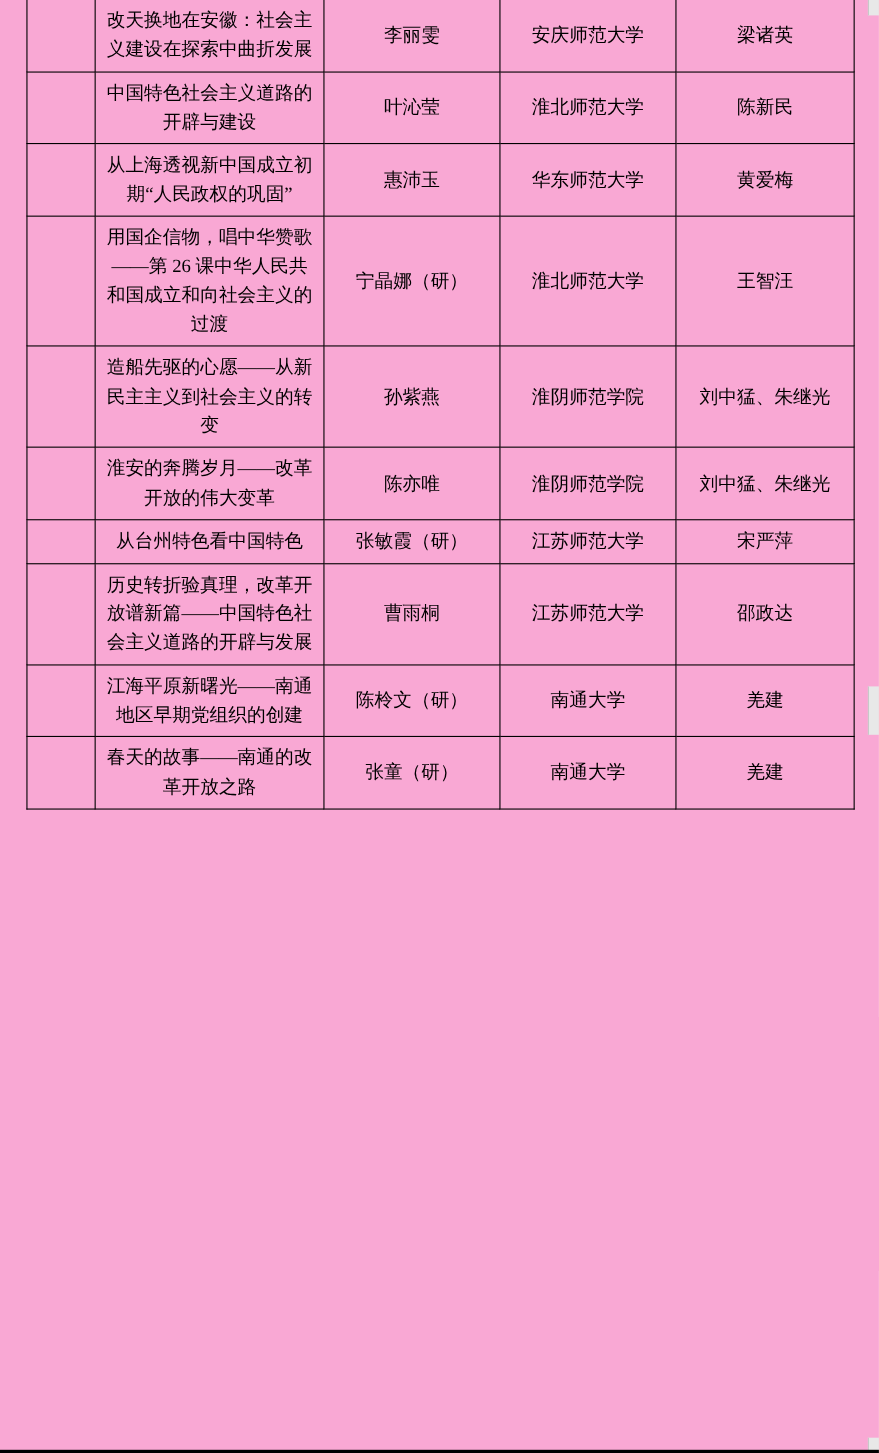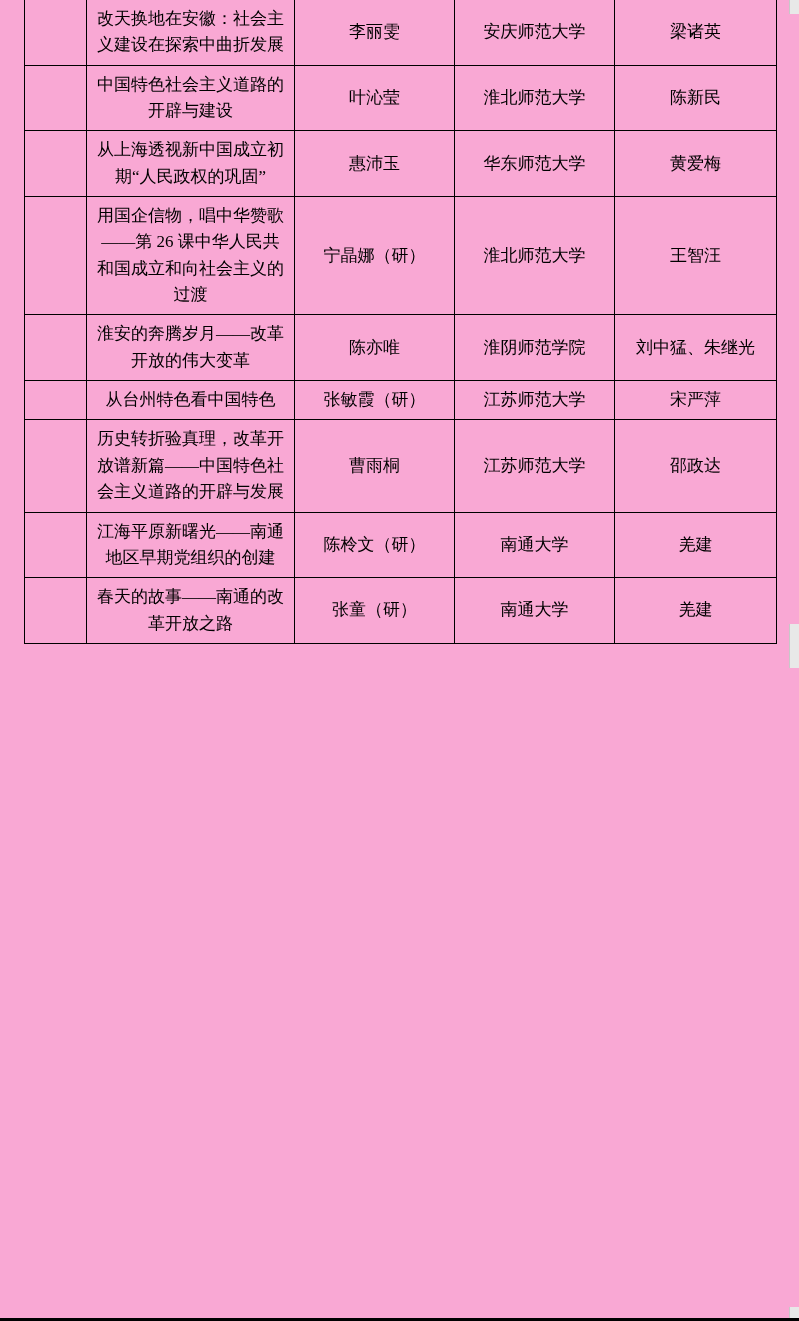--- a/index.html
+++ b/index.html
@@ -116,20 +116,27 @@
       </tr>
       <tr>
         <td class="margin-cell"></td>
         <td class="title-cell">用国企信物，唱中华赞歌——第 26 课中华人民共和国成立和向社会主义的过渡</td>
         <td>宁晶娜（研）</td>
         <td>淮北师范大学</td>
         <td>王智汪</td>
       </tr>
       <tr>
         <td class="margin-cell"></td>
+        <td class="title-cell">造船先驱的心愿——从新民主主义到社会主义的转变</td>
+        <td>孙紫燕</td>
+        <td>淮阴师范学院</td>
+        <td>刘中猛、朱继光</td>
+      </tr>
+      <tr>
+        <td class="margin-cell"></td>
         <td class="title-cell">淮安的奔腾岁月——改革开放的伟大变革</td>
         <td>陈亦唯</td>
         <td>淮阴师范学院</td>
         <td>刘中猛、朱继光</td>
       </tr>
       <tr>
         <td class="margin-cell"></td>
         <td class="title-cell">从台州特色看中国特色</td>
         <td>张敏霞（研）</td>
         <td>江苏师范大学</td>

